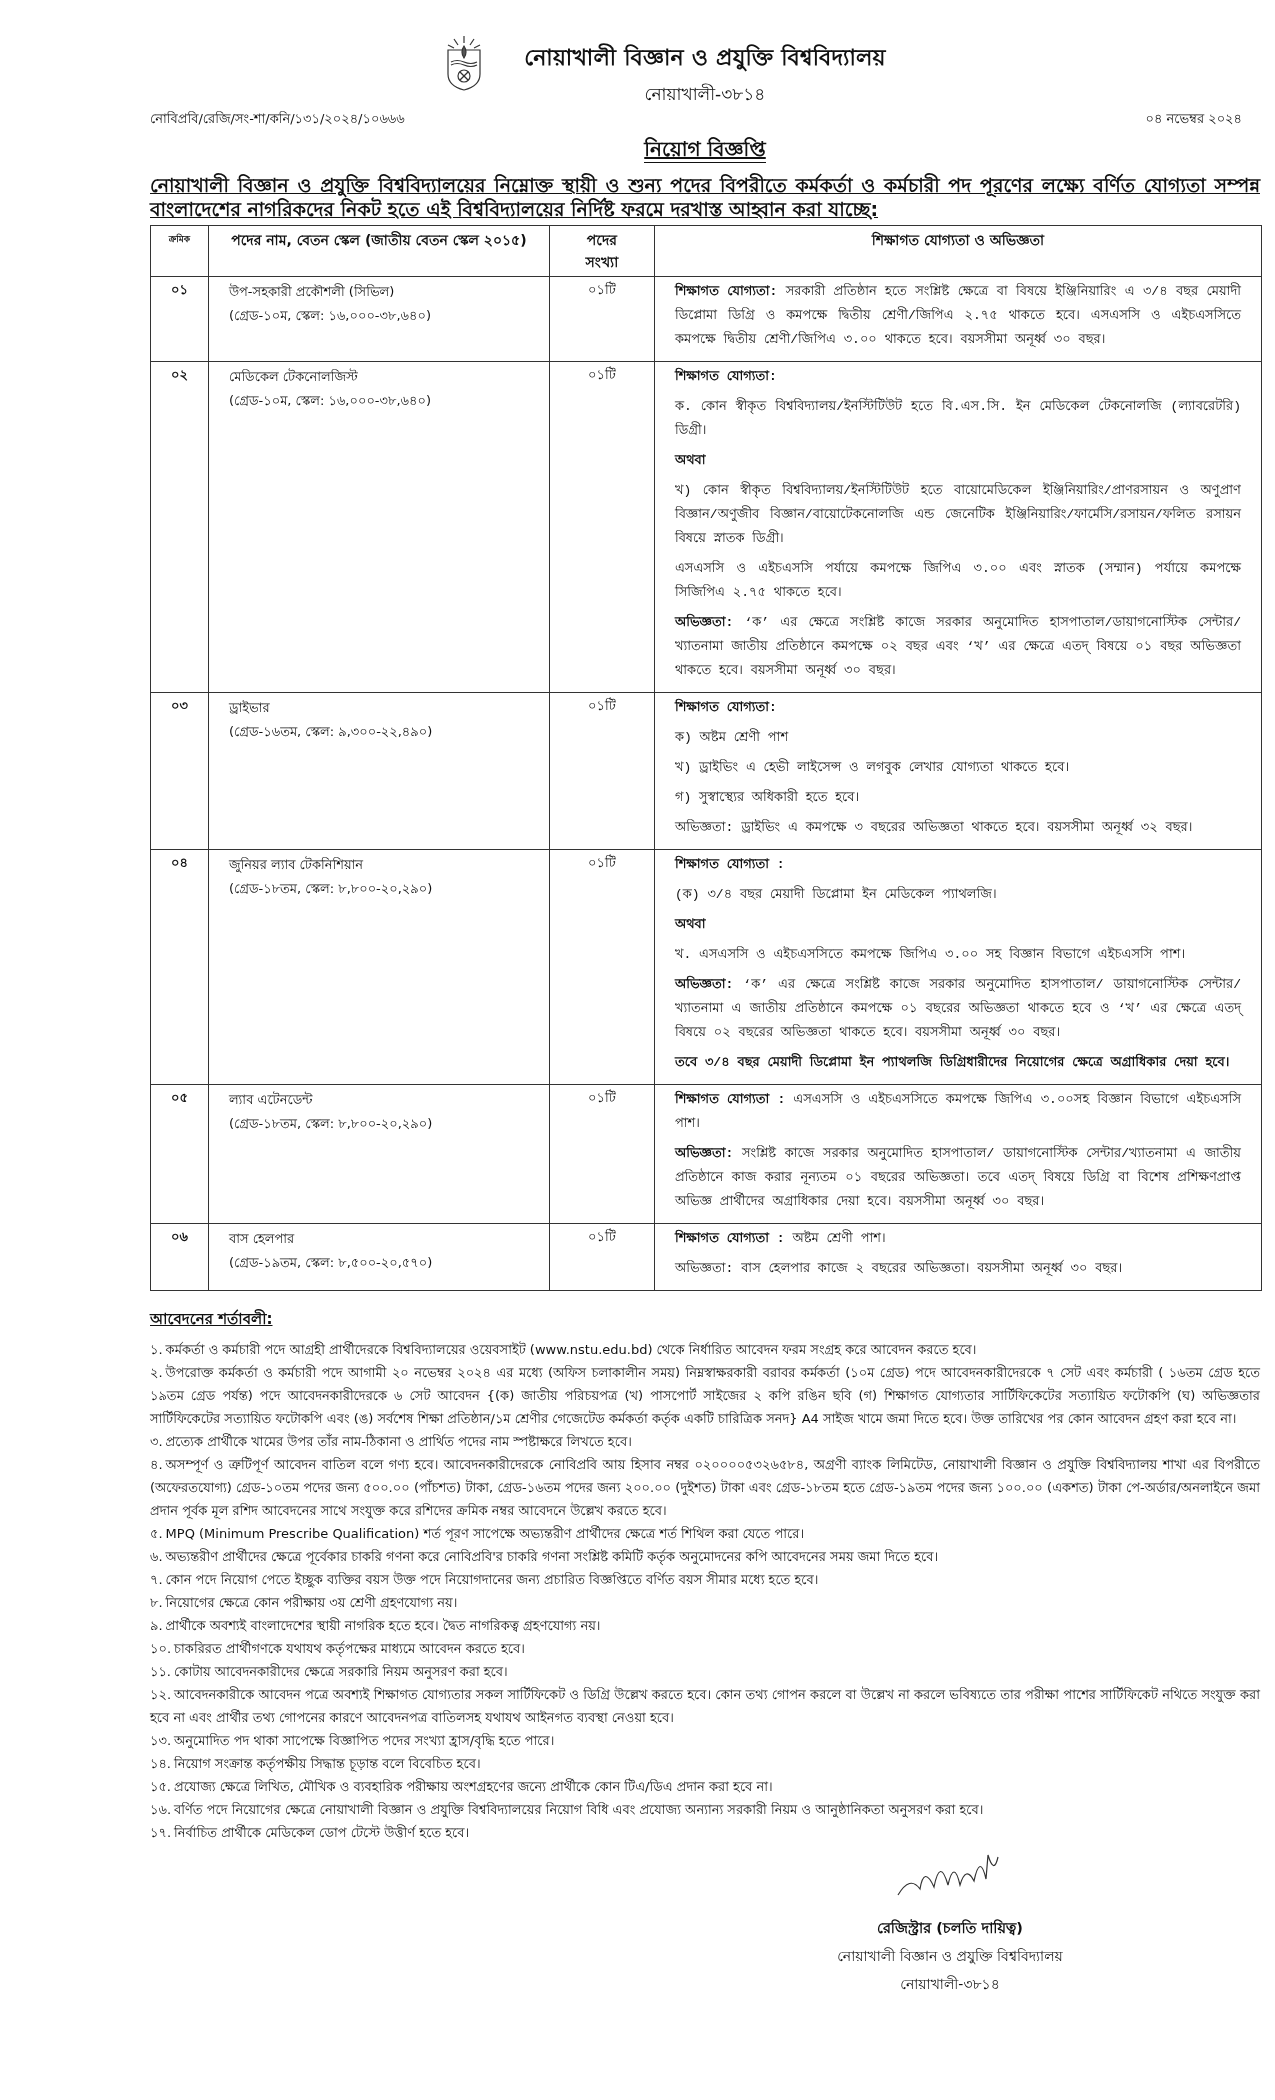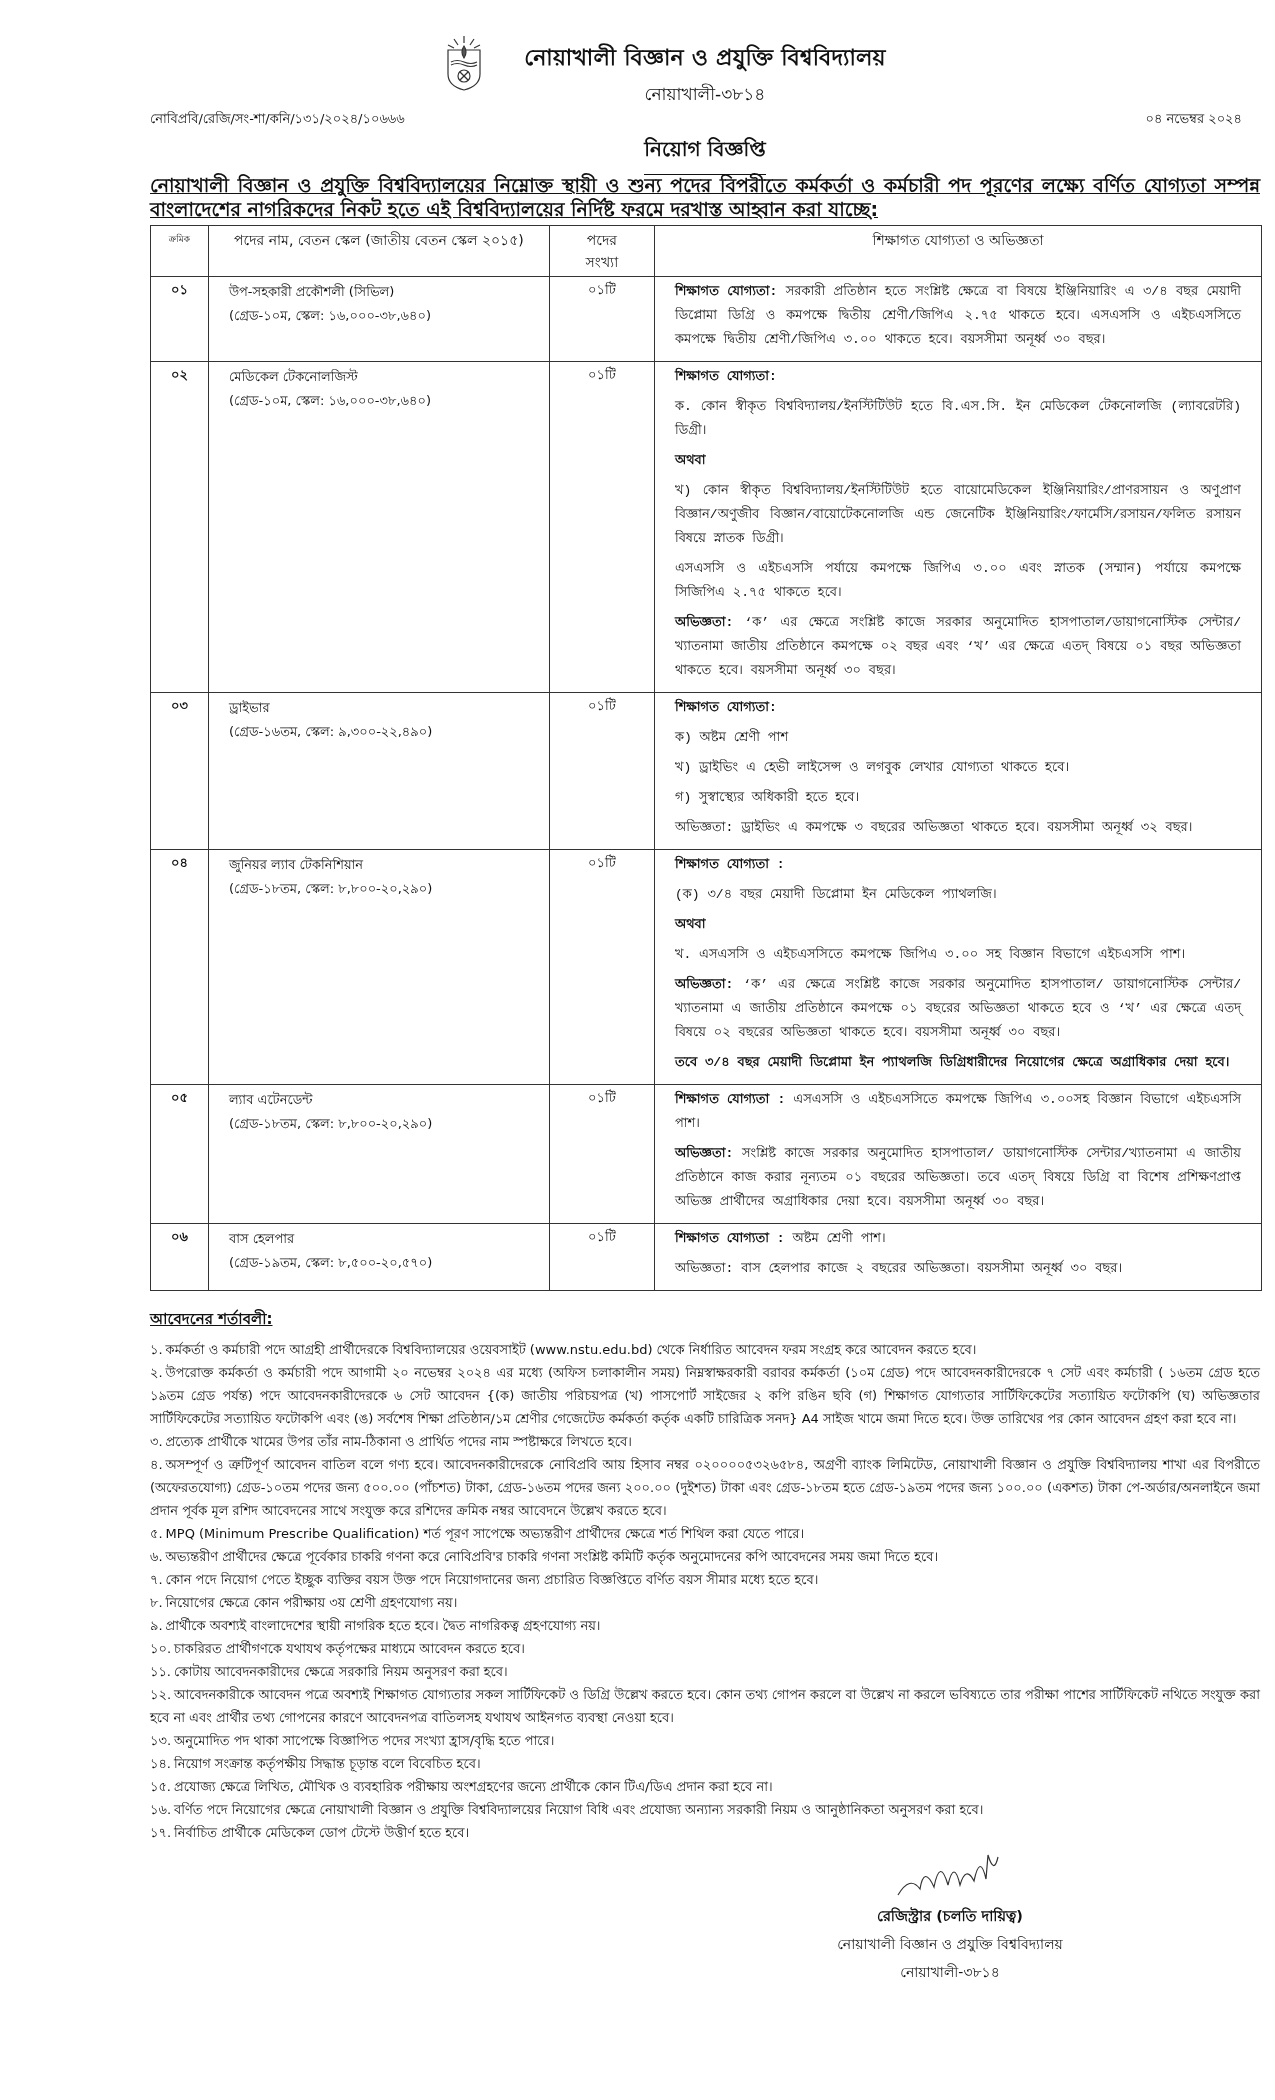--- a/index.html
+++ b/index.html
@@ -12,51 +12,51 @@
   .logo {
     position: absolute; left: 292px; top: 4px; width: 44px; height: 58px;
   }
   .uni-name { font-size: 22px; font-weight: bold; padding-top: 10px; letter-spacing: 0.2px; }
   .uni-city { font-size: 17px; margin-top: 4px; }
   .refline { display: flex; justify-content: space-between; font-size: 13px; margin-top: 6px; height: 22px; align-items: center; }
   .refline .date { margin-right: 18px; }
   .notice-title {
     text-align: center; font-size: 20px; font-weight: bold; margin-top: 4px;
   }
-  .notice-title span { border-bottom: 1.5px solid #111; padding-bottom: 13px; }
+  .notice-title span { border-bottom: 1.5px solid #111; padding-bottom: 1px; text-decoration: underline; }
   .intro {
     font-size: 19px; font-weight: bold; line-height: 24px; margin-top: 6px;
     text-decoration: underline; text-align: justify;
   }
   table.posts {
     width: 1112px; border-collapse: collapse; margin-top: 4px; font-size: 13px;
   }
   table.posts th, table.posts td {
     border: 1.3px solid #333; vertical-align: top; padding: 3px 20px;
   }
-  table.posts th { font-weight: normal; font-size: 14px; line-height: 22px; text-align: center; }
+  table.posts th { font-weight: bold; font-size: 14px; line-height: 22px; text-align: center; }
   table.posts th.col-sl { font-size: 9px; width: 28px; padding: 2px; vertical-align: top; }
   .col-post { width: 300px; }
   .col-count { width: 64px; text-align: center; }
   td.sl { text-align: left; font-weight: bold; }
   td.count { text-align: center; }
   td.post { line-height: 24px; }
   td.qual { line-height: 24px; text-align: justify; padding-right: 10px; }
   .qual p { margin: 0 0 6px 0; font-family: Liberation Mono, monospace; }
   .qual .b { font-weight: bold; }
   .terms { margin-top: 16px; font-size: 13px; }
   .terms-title { font-weight: bold; font-size: 15px; text-decoration: underline; margin-bottom: 6px; }
   .terms ol { list-style: none; margin: 0; padding: 0; }
   .terms li { line-height: 23px; text-align: justify; }
   .terms li .num { margin-right: 3px; }
   .signature {
     position: absolute; left: 800px; top: 1845px; width: 300px; text-align: center;
   }
   .sig-mark { height: 56px; position: relative; }
-  .sig-title { font-size: 14.5px; font-weight: bold; margin-top: 4px; }
+  .sig-title { font-size: 14.5px; font-weight: bold; margin-top: 16px; }
   .sig-uni { font-size: 14px; margin-top: 4px; }
   .sig-city { font-size: 14px; margin-top: 4px; }
 </style>
 </head>
 <body>
 
 <div class="page">
   <div class="head">
     <svg class="logo" viewBox="0 0 44 58">
       <g stroke="#333" fill="none" stroke-width="1.2">

